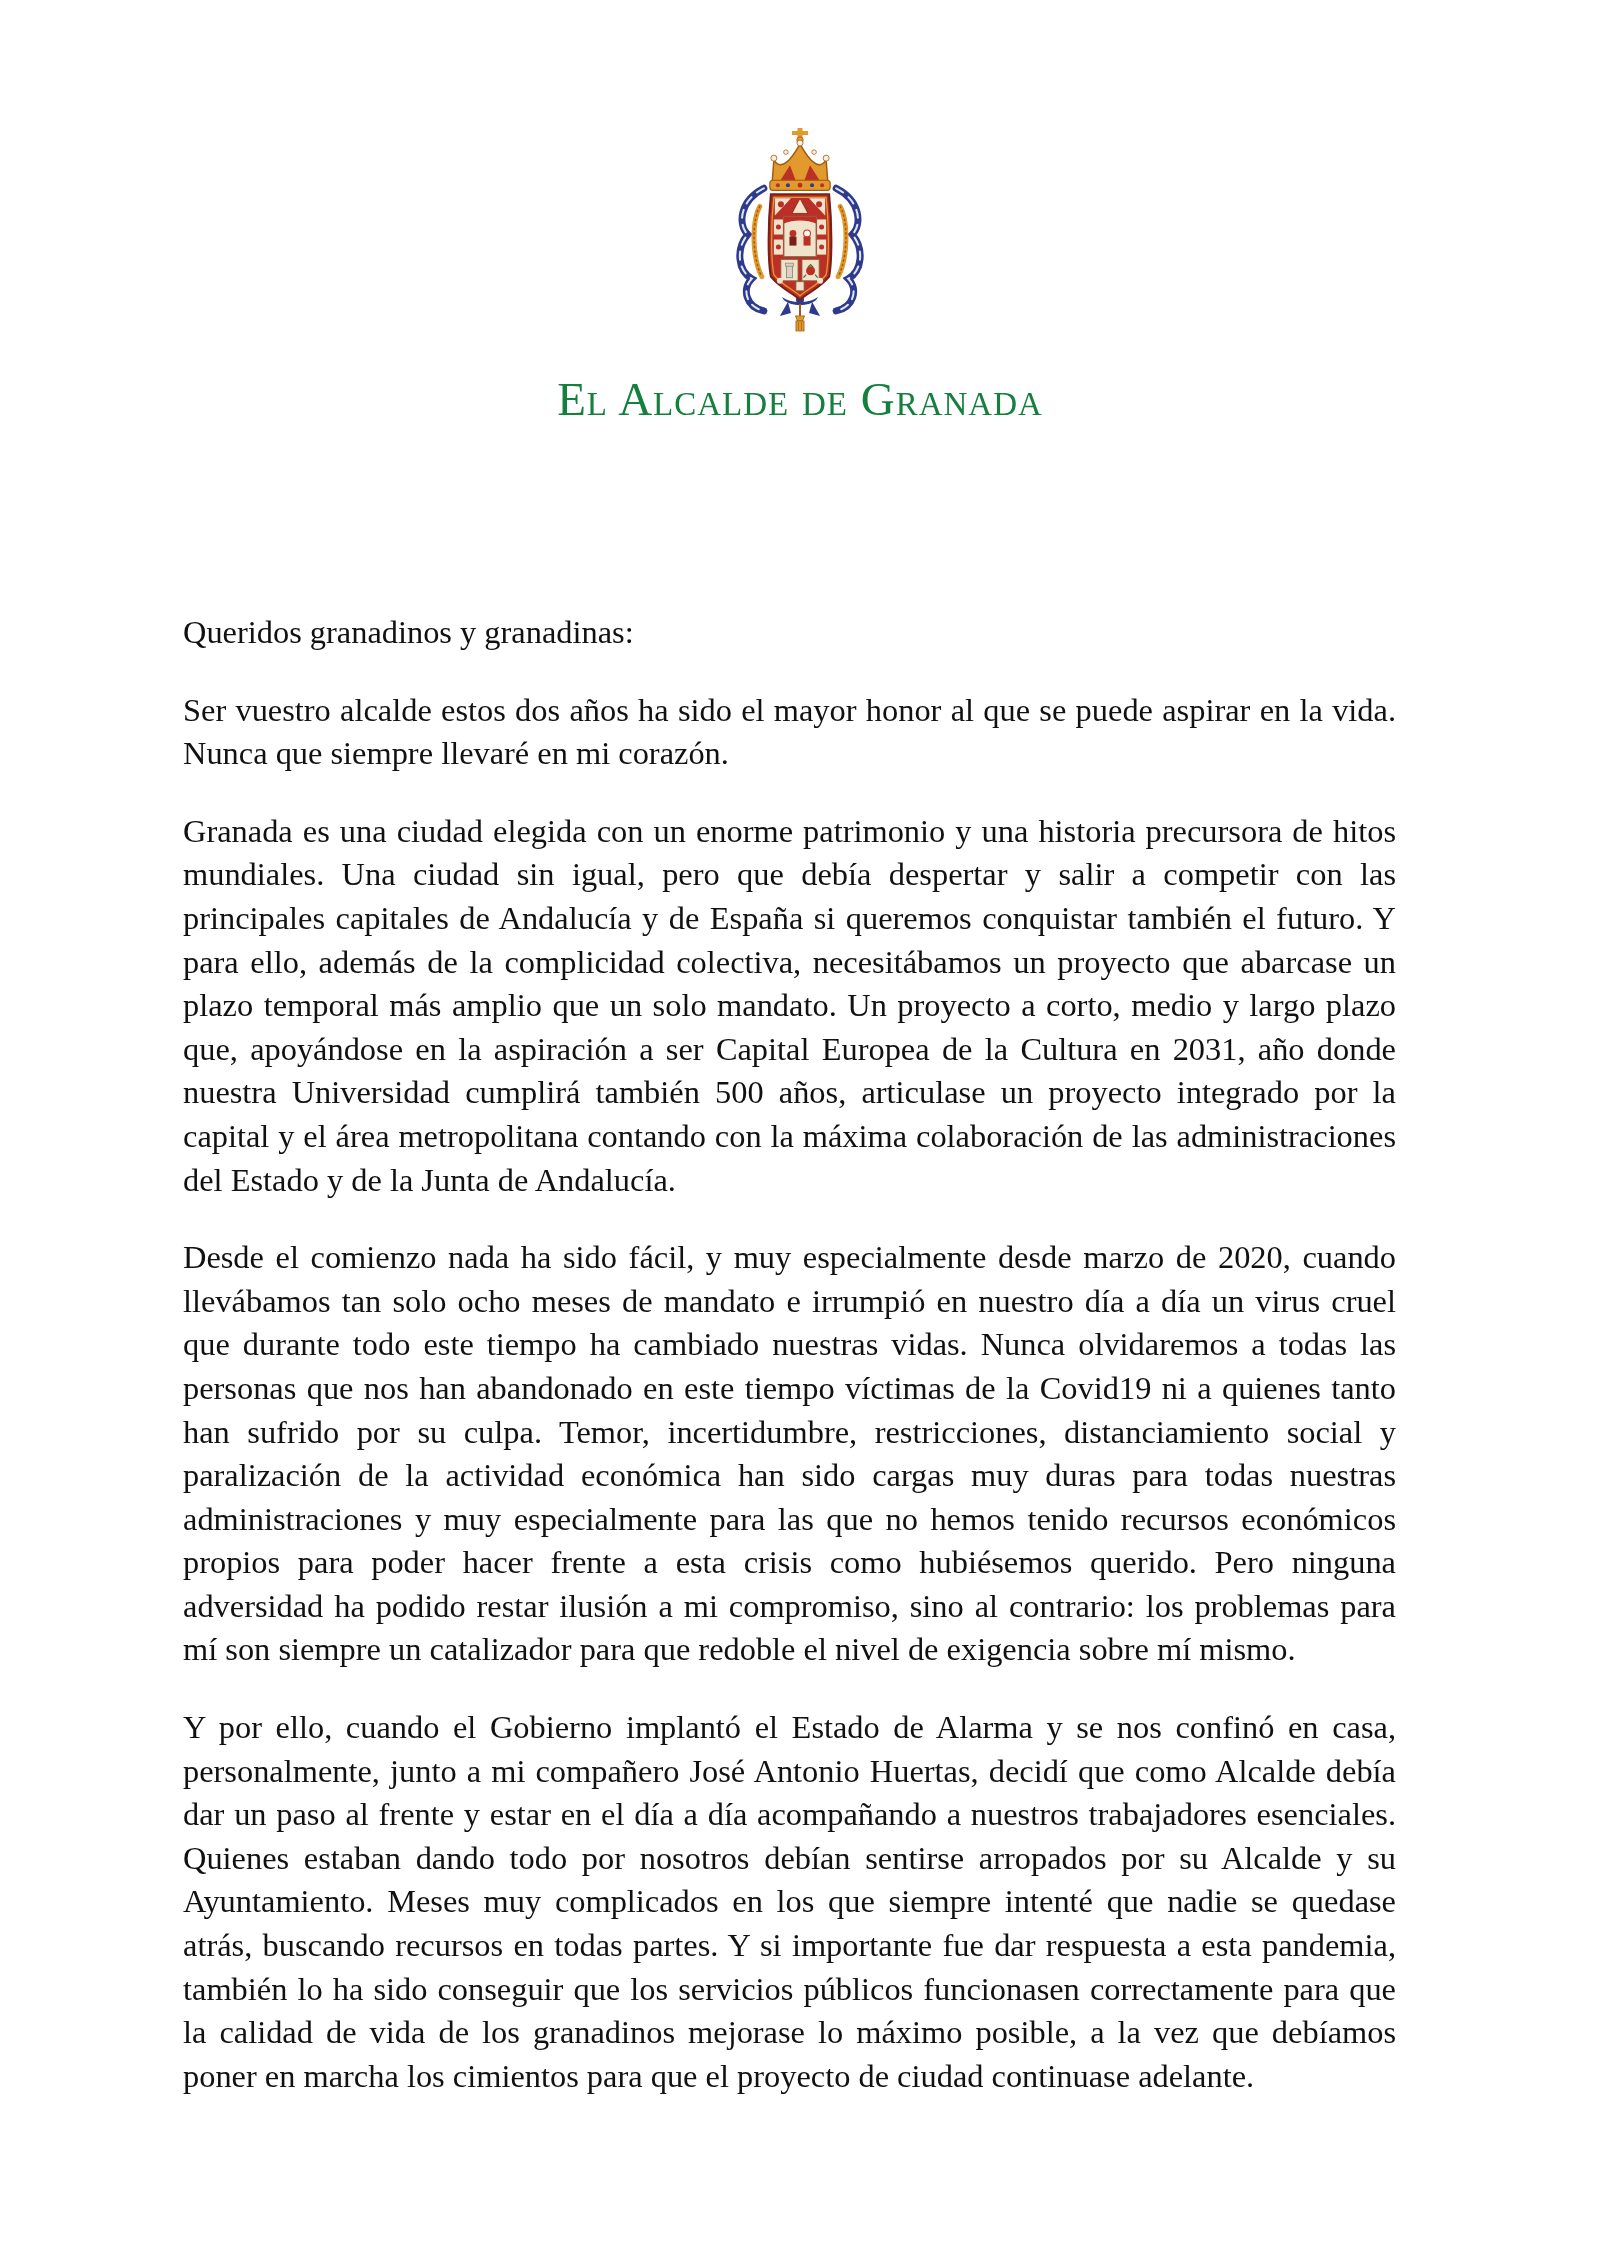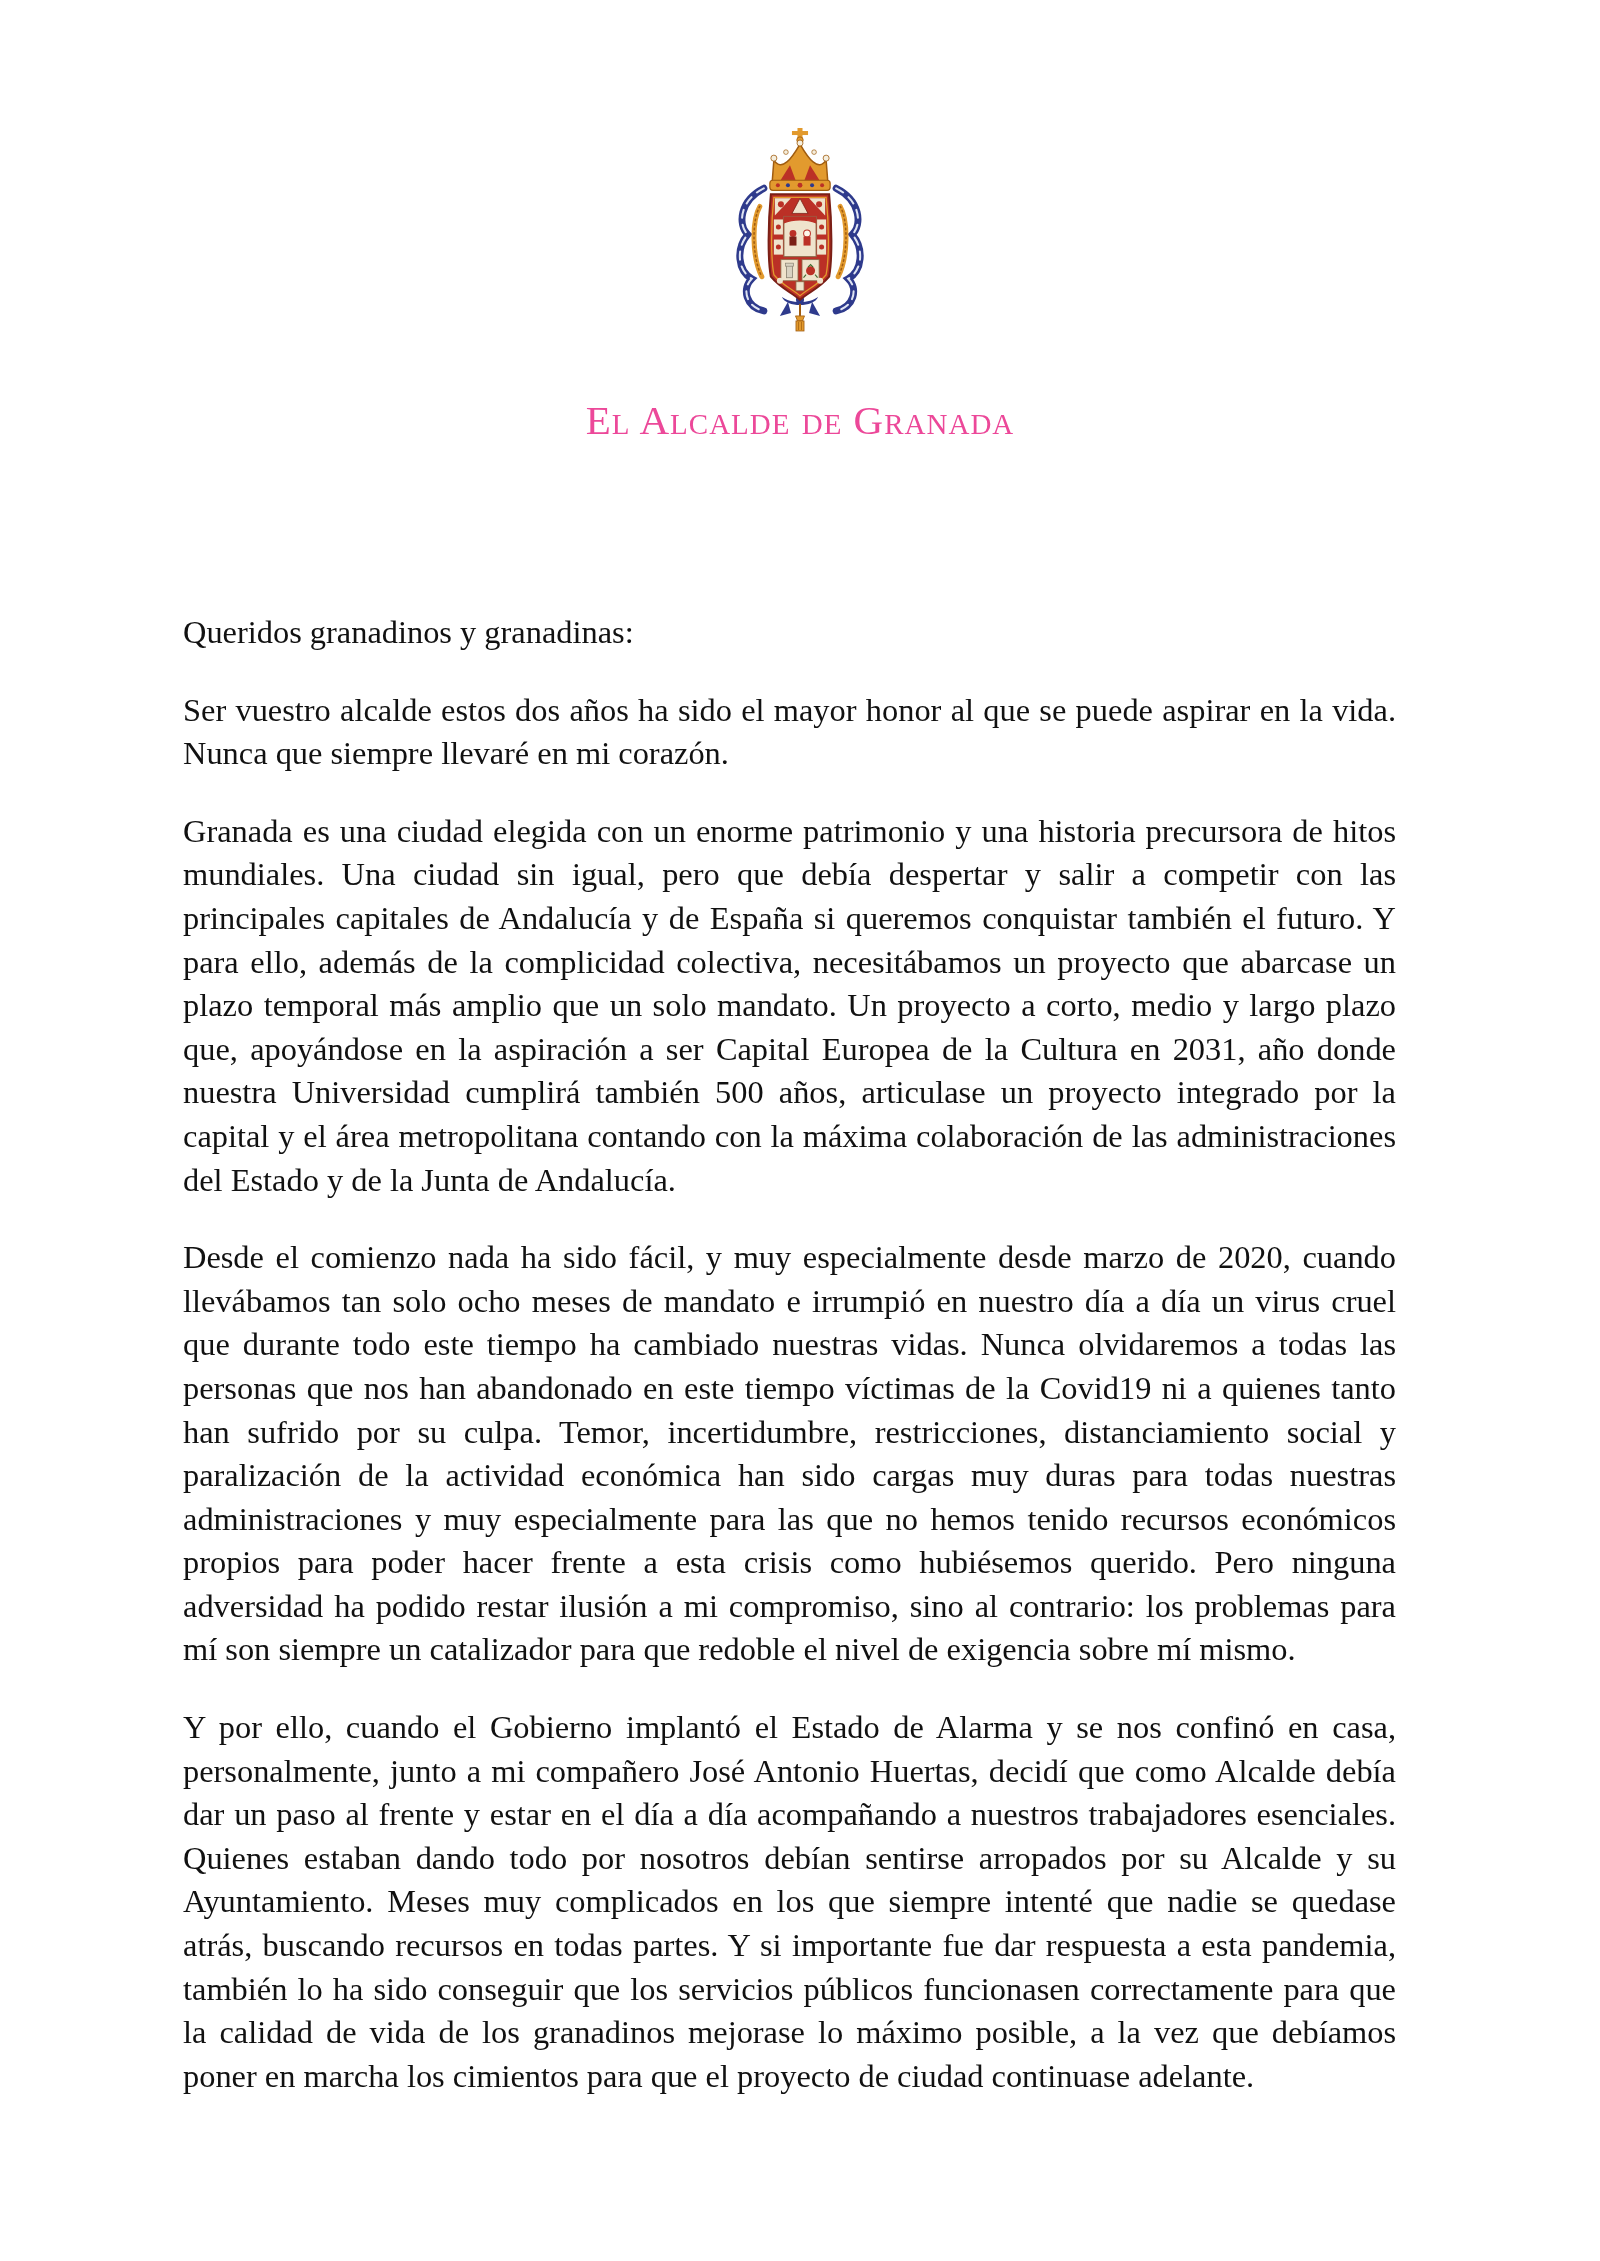--- a/index.html
+++ b/index.html
@@ -19,30 +19,30 @@
   .crest {
     position: absolute;
     top: 128px;
     left: 50%;
     transform: translateX(-50%);
     width: 142px;
     height: 206px;
   }
   .letter-title {
     position: absolute;
-    top: 396px;
+    top: 372px;
     left: 0;
     width: 100%;
     margin: 0;
     text-align: center;
-    font-size: 41px;
+    font-size: 47px;
     font-weight: normal;
     font-variant: small-caps;
     letter-spacing: 1px;
-    color: #ec4899;
+    color: #15803d;
   }
   .letter-body {
     position: absolute;
     top: 611px;
     left: 183px;
     width: 1229px;
     font-size: 32.4px;
     line-height: 43.6px;
   }
   .letter-body p {

